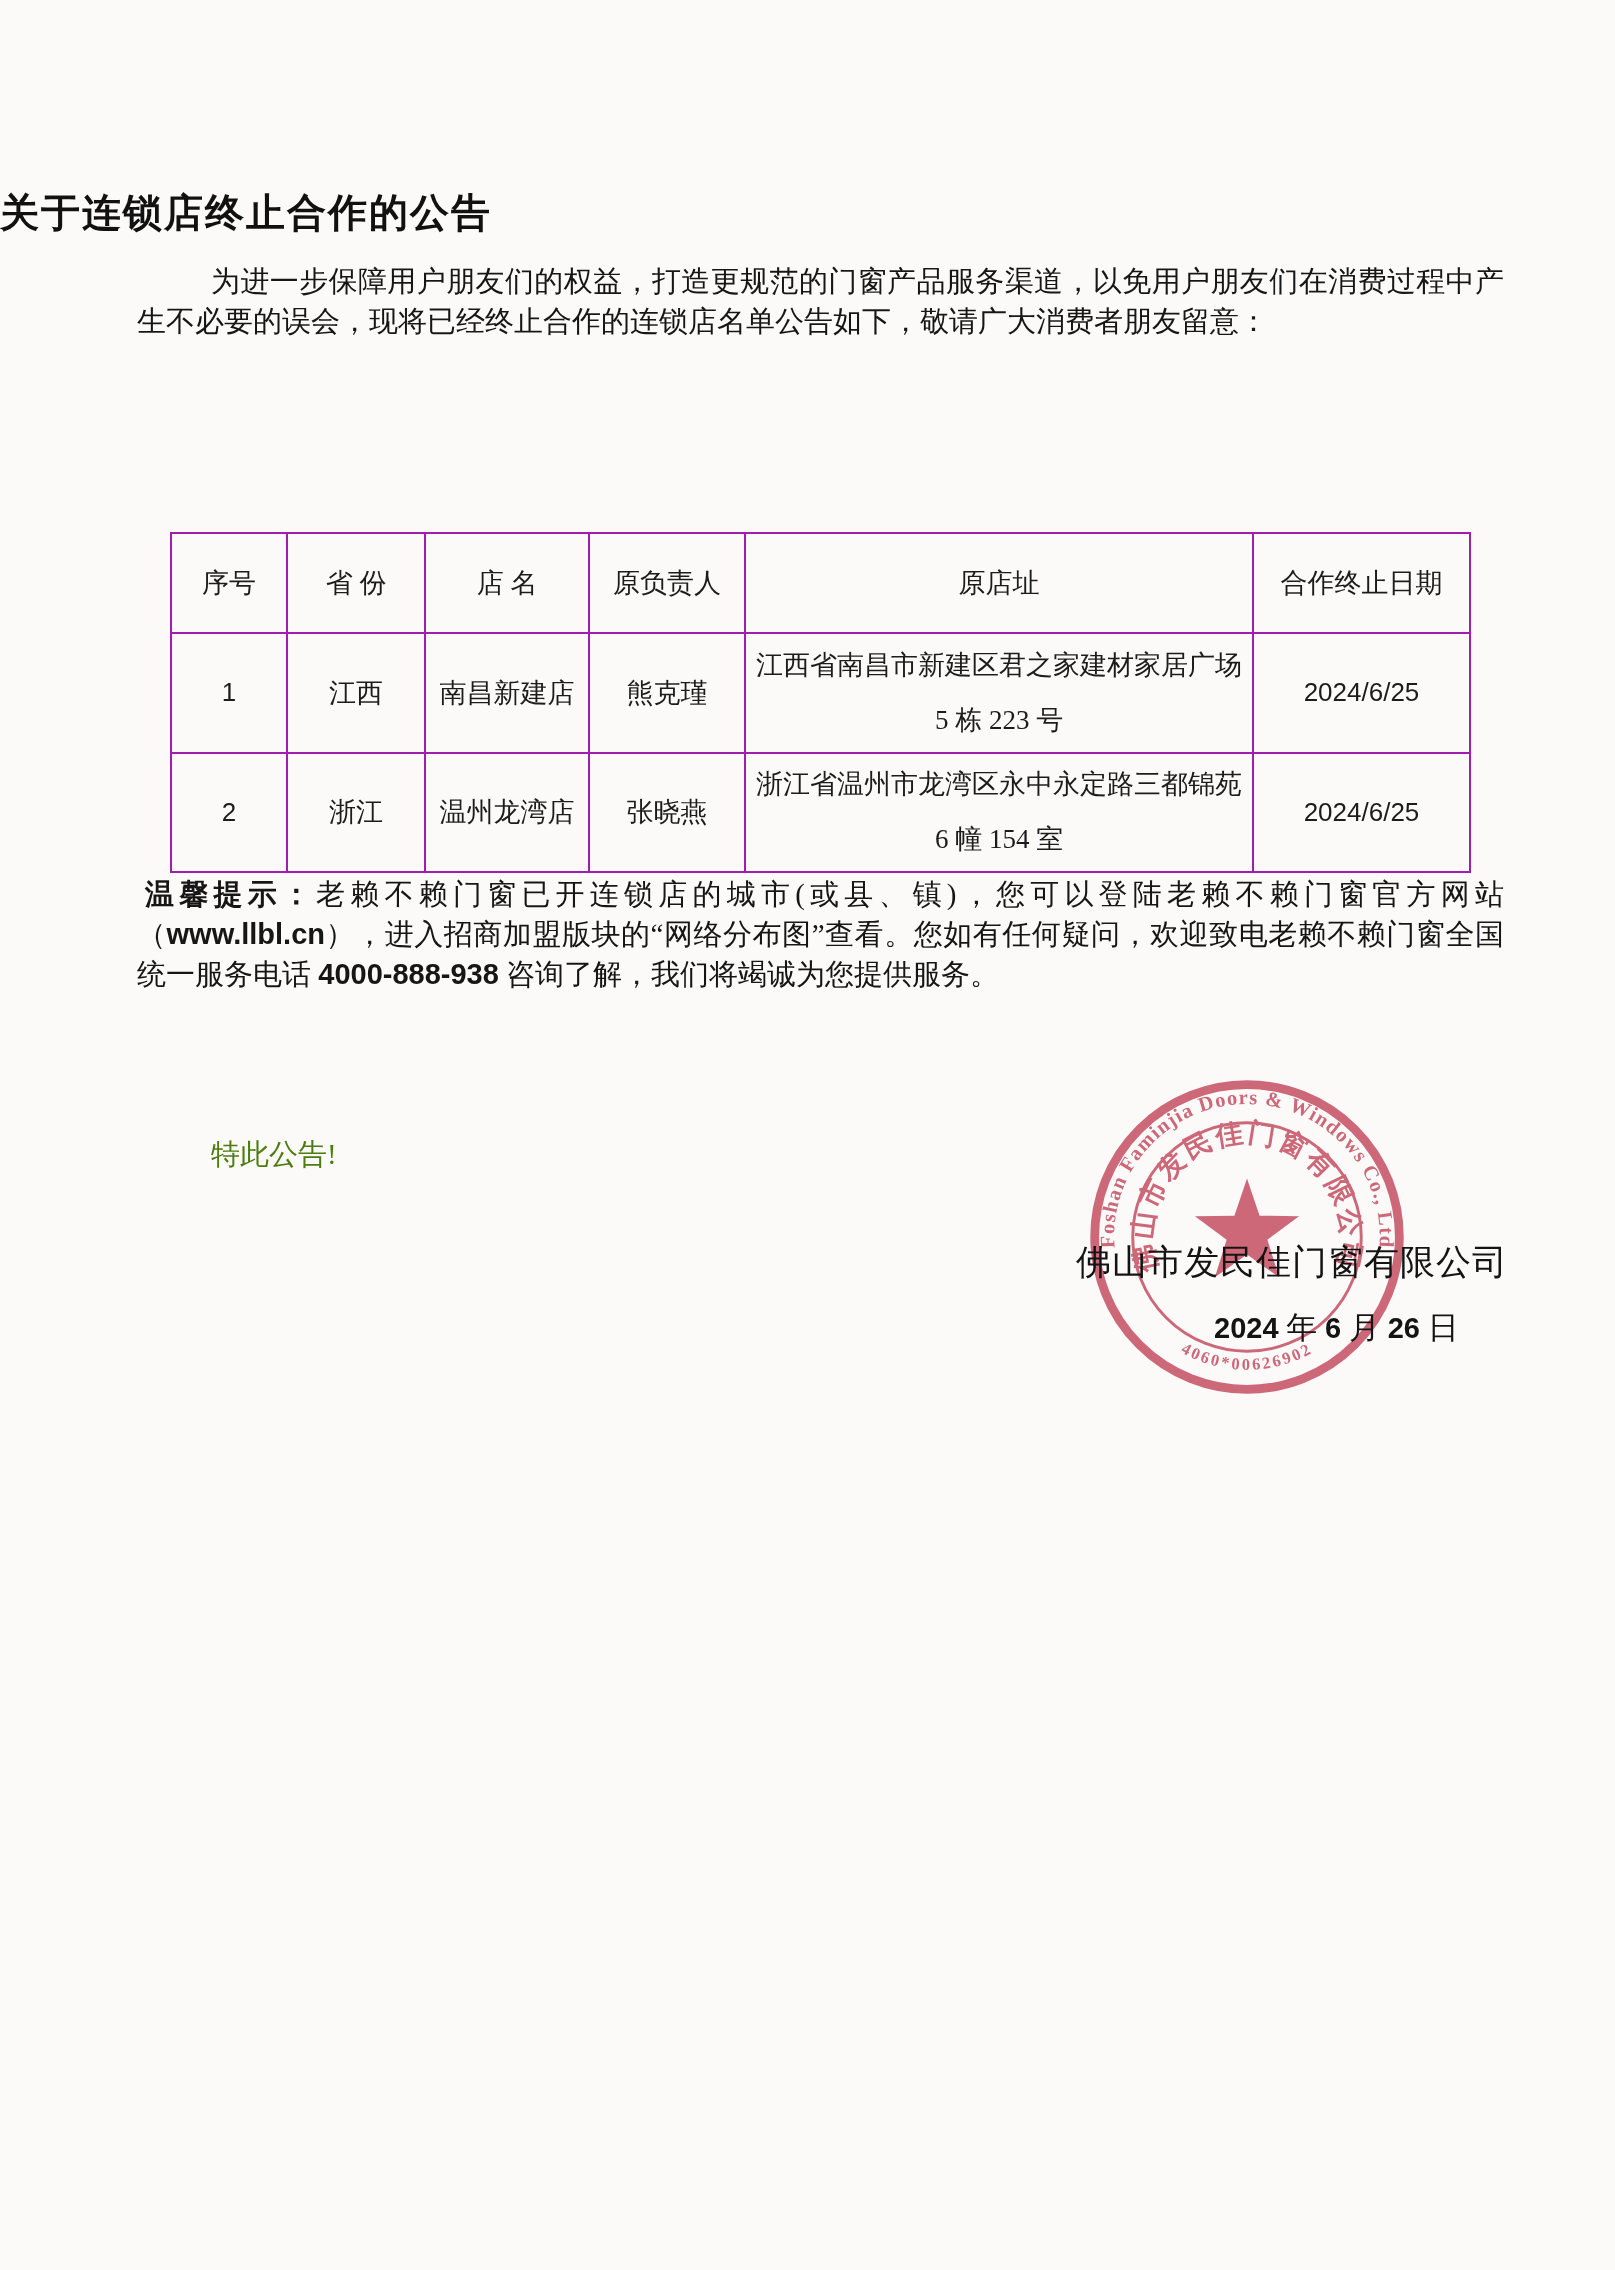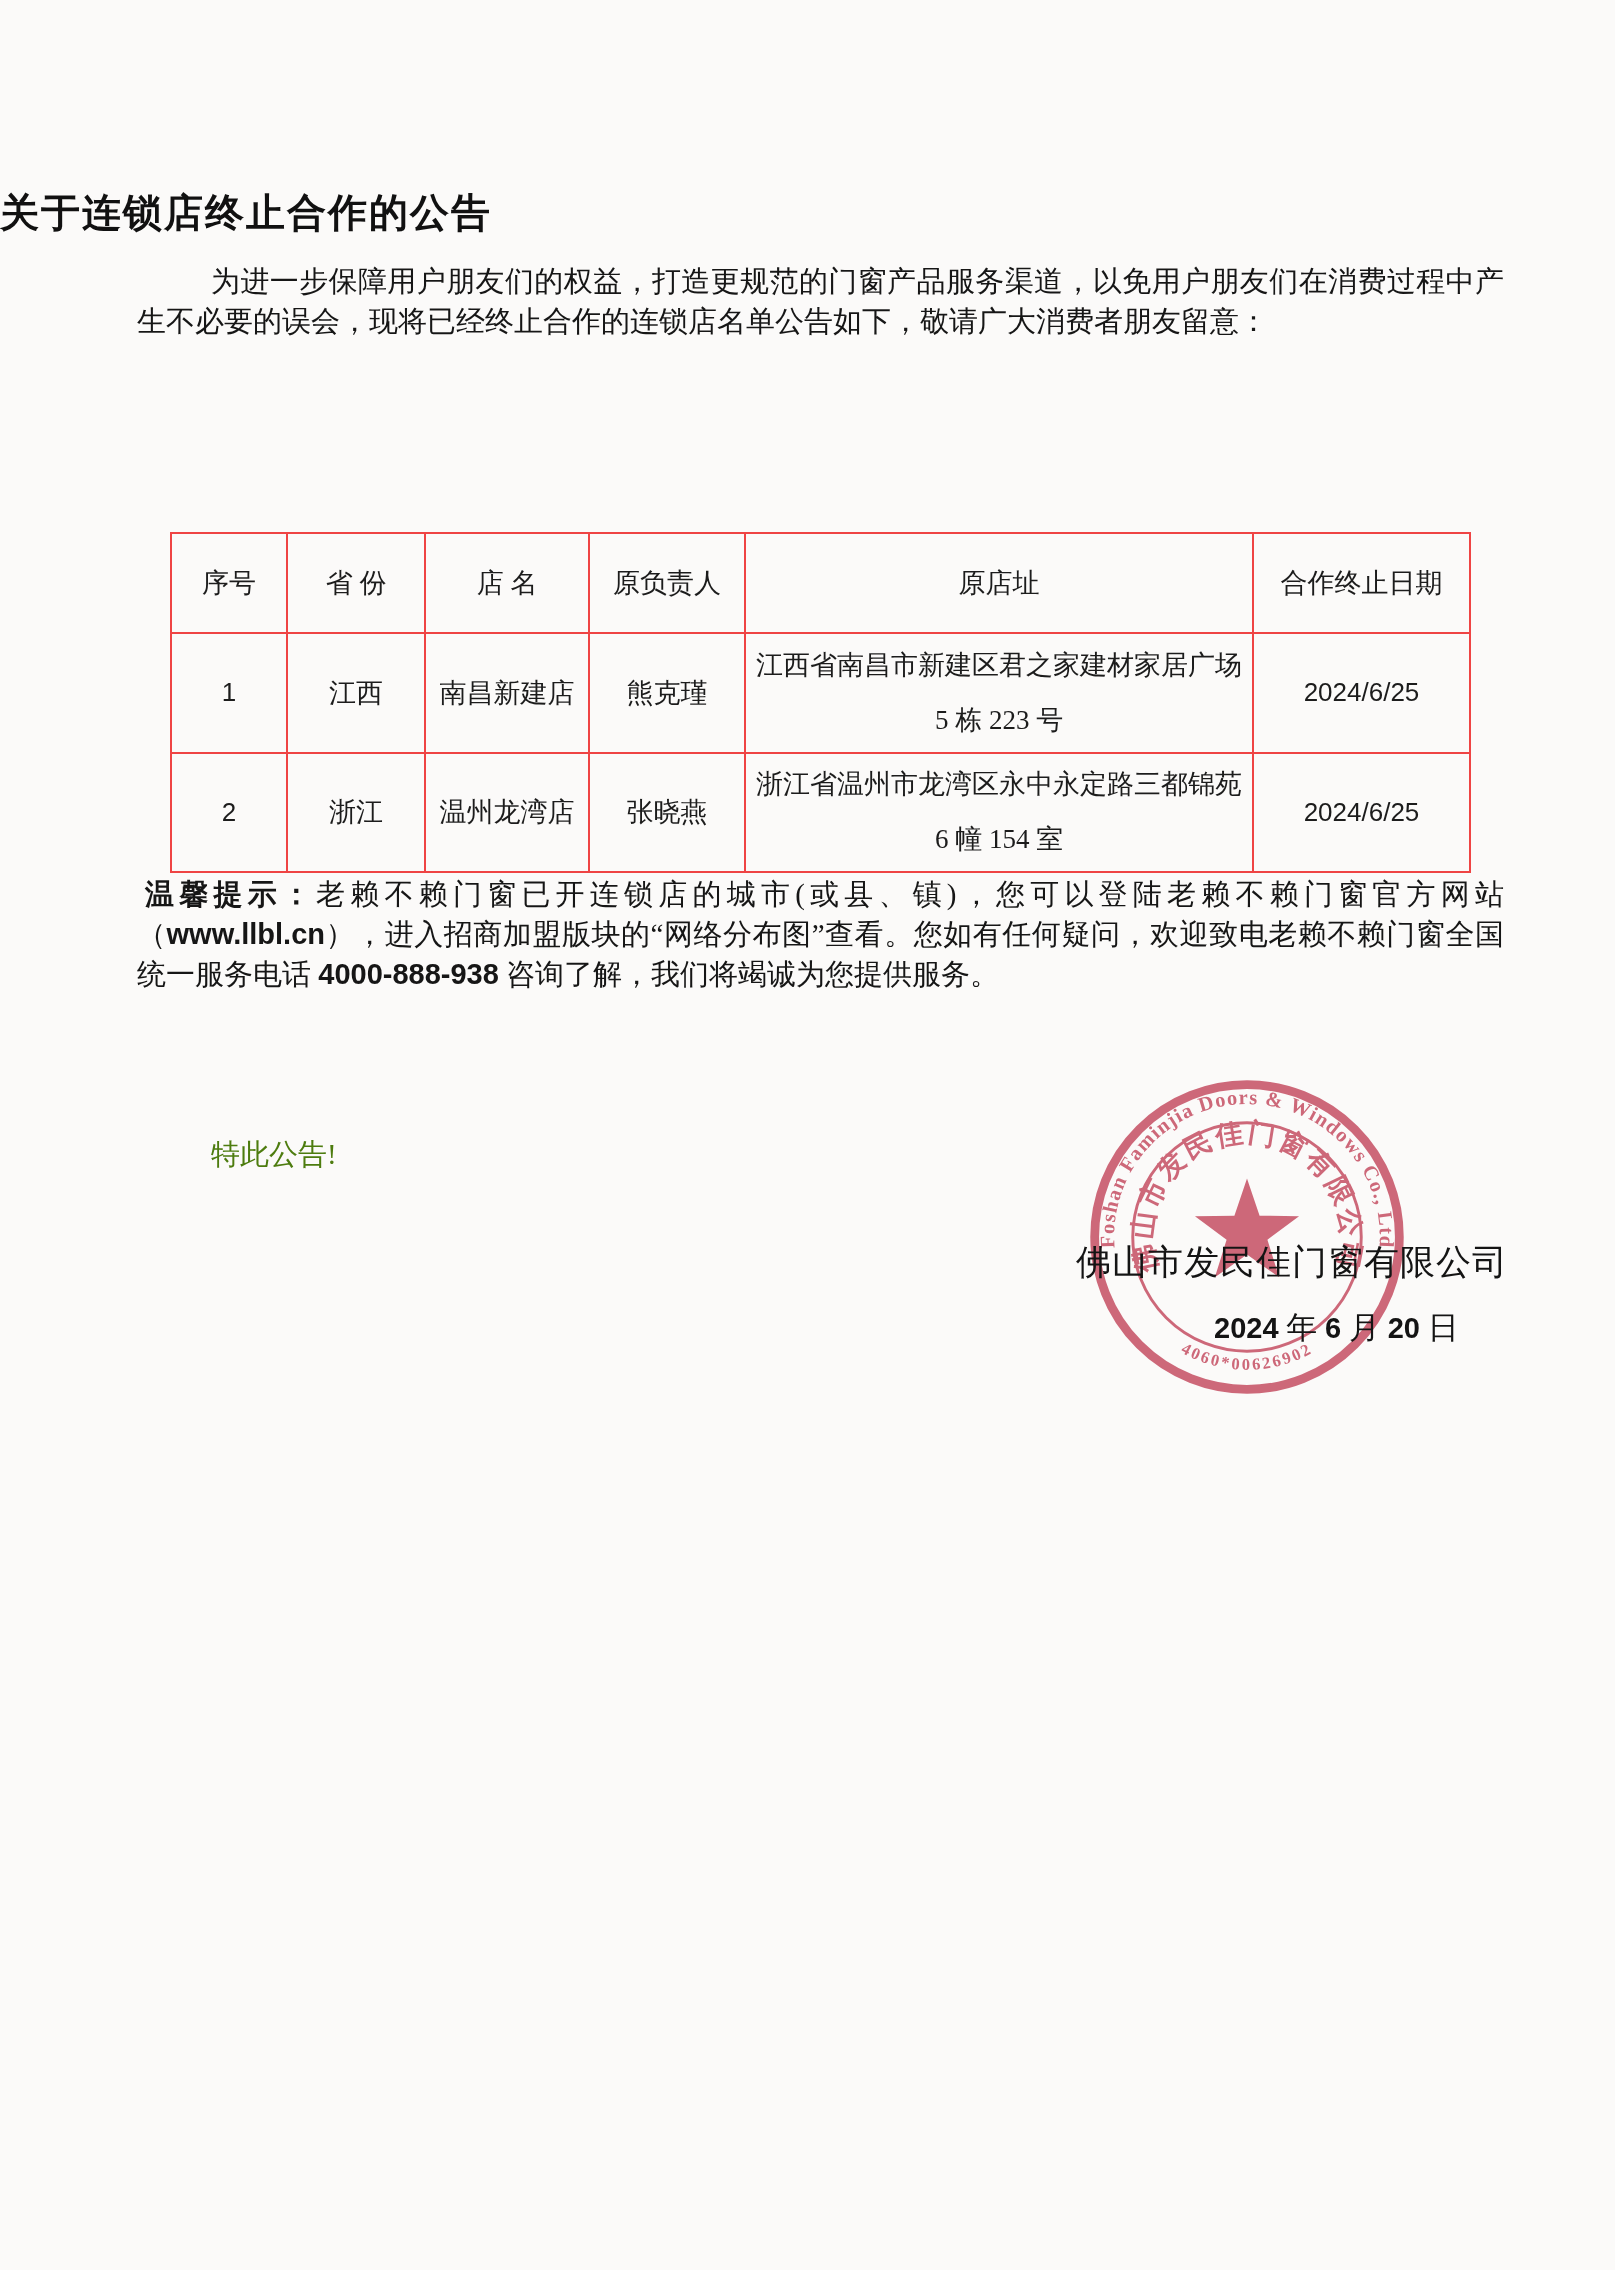--- a/index.html
+++ b/index.html
@@ -36,21 +36,21 @@
     font-weight:bold;
   }
   table.stores{
     position:absolute;top:532px;left:170px;
     width:1299px;
     border-collapse:collapse;
     table-layout:fixed;
     font-size:27px;
   }
   table.stores th, table.stores td{
-    border:2px solid #ef4444;
+    border:2px solid #a21caf;
     text-align:center;
     vertical-align:middle;
     padding:3.9px 5.9px;
     font-weight:normal;
   }
   table.stores thead th{height:90px;}
   table.stores tbody tr{height:88px;}
   td.addr{
     text-align:left;
     padding:9.8px 11.7px;
@@ -160,16 +160,16 @@
       <textPath href="#arc-cn" startOffset="50%" text-anchor="middle">佛山市发民佳门窗有限公司</textPath>
     </text>
     <text font-size="17" letter-spacing="2.5" fill="#c7495f" font-family="Liberation Sans, sans-serif">
       <textPath href="#arc-serial" startOffset="50%" text-anchor="middle">4060*00626902</textPath>
     </text>
     <polygon fill="#c7495f" transform="translate(170,166)" points="0,-56 12.9,-17.8 53.3,-17.3 20.9,6.8 32.9,45.3 0,22 -32.9,45.3 -20.9,6.8 -53.3,-17.3 -12.9,-17.8"></polygon>
   </svg>
 
   <div class="sig-company">佛山市发民佳门窗有限公司</div>
 
-  <div class="sig-date"><span class="num">2024</span><span> 年 </span><span class="num">6</span><span> 月 </span><span class="num">20</span><span> 日</span></div>
+  <div class="sig-date"><span class="num">2024</span><span> 年 </span><span class="num">6</span><span> 月 </span><span class="num">26</span><span> 日</span></div>
 
 </div>
 
 
 </body></html>

